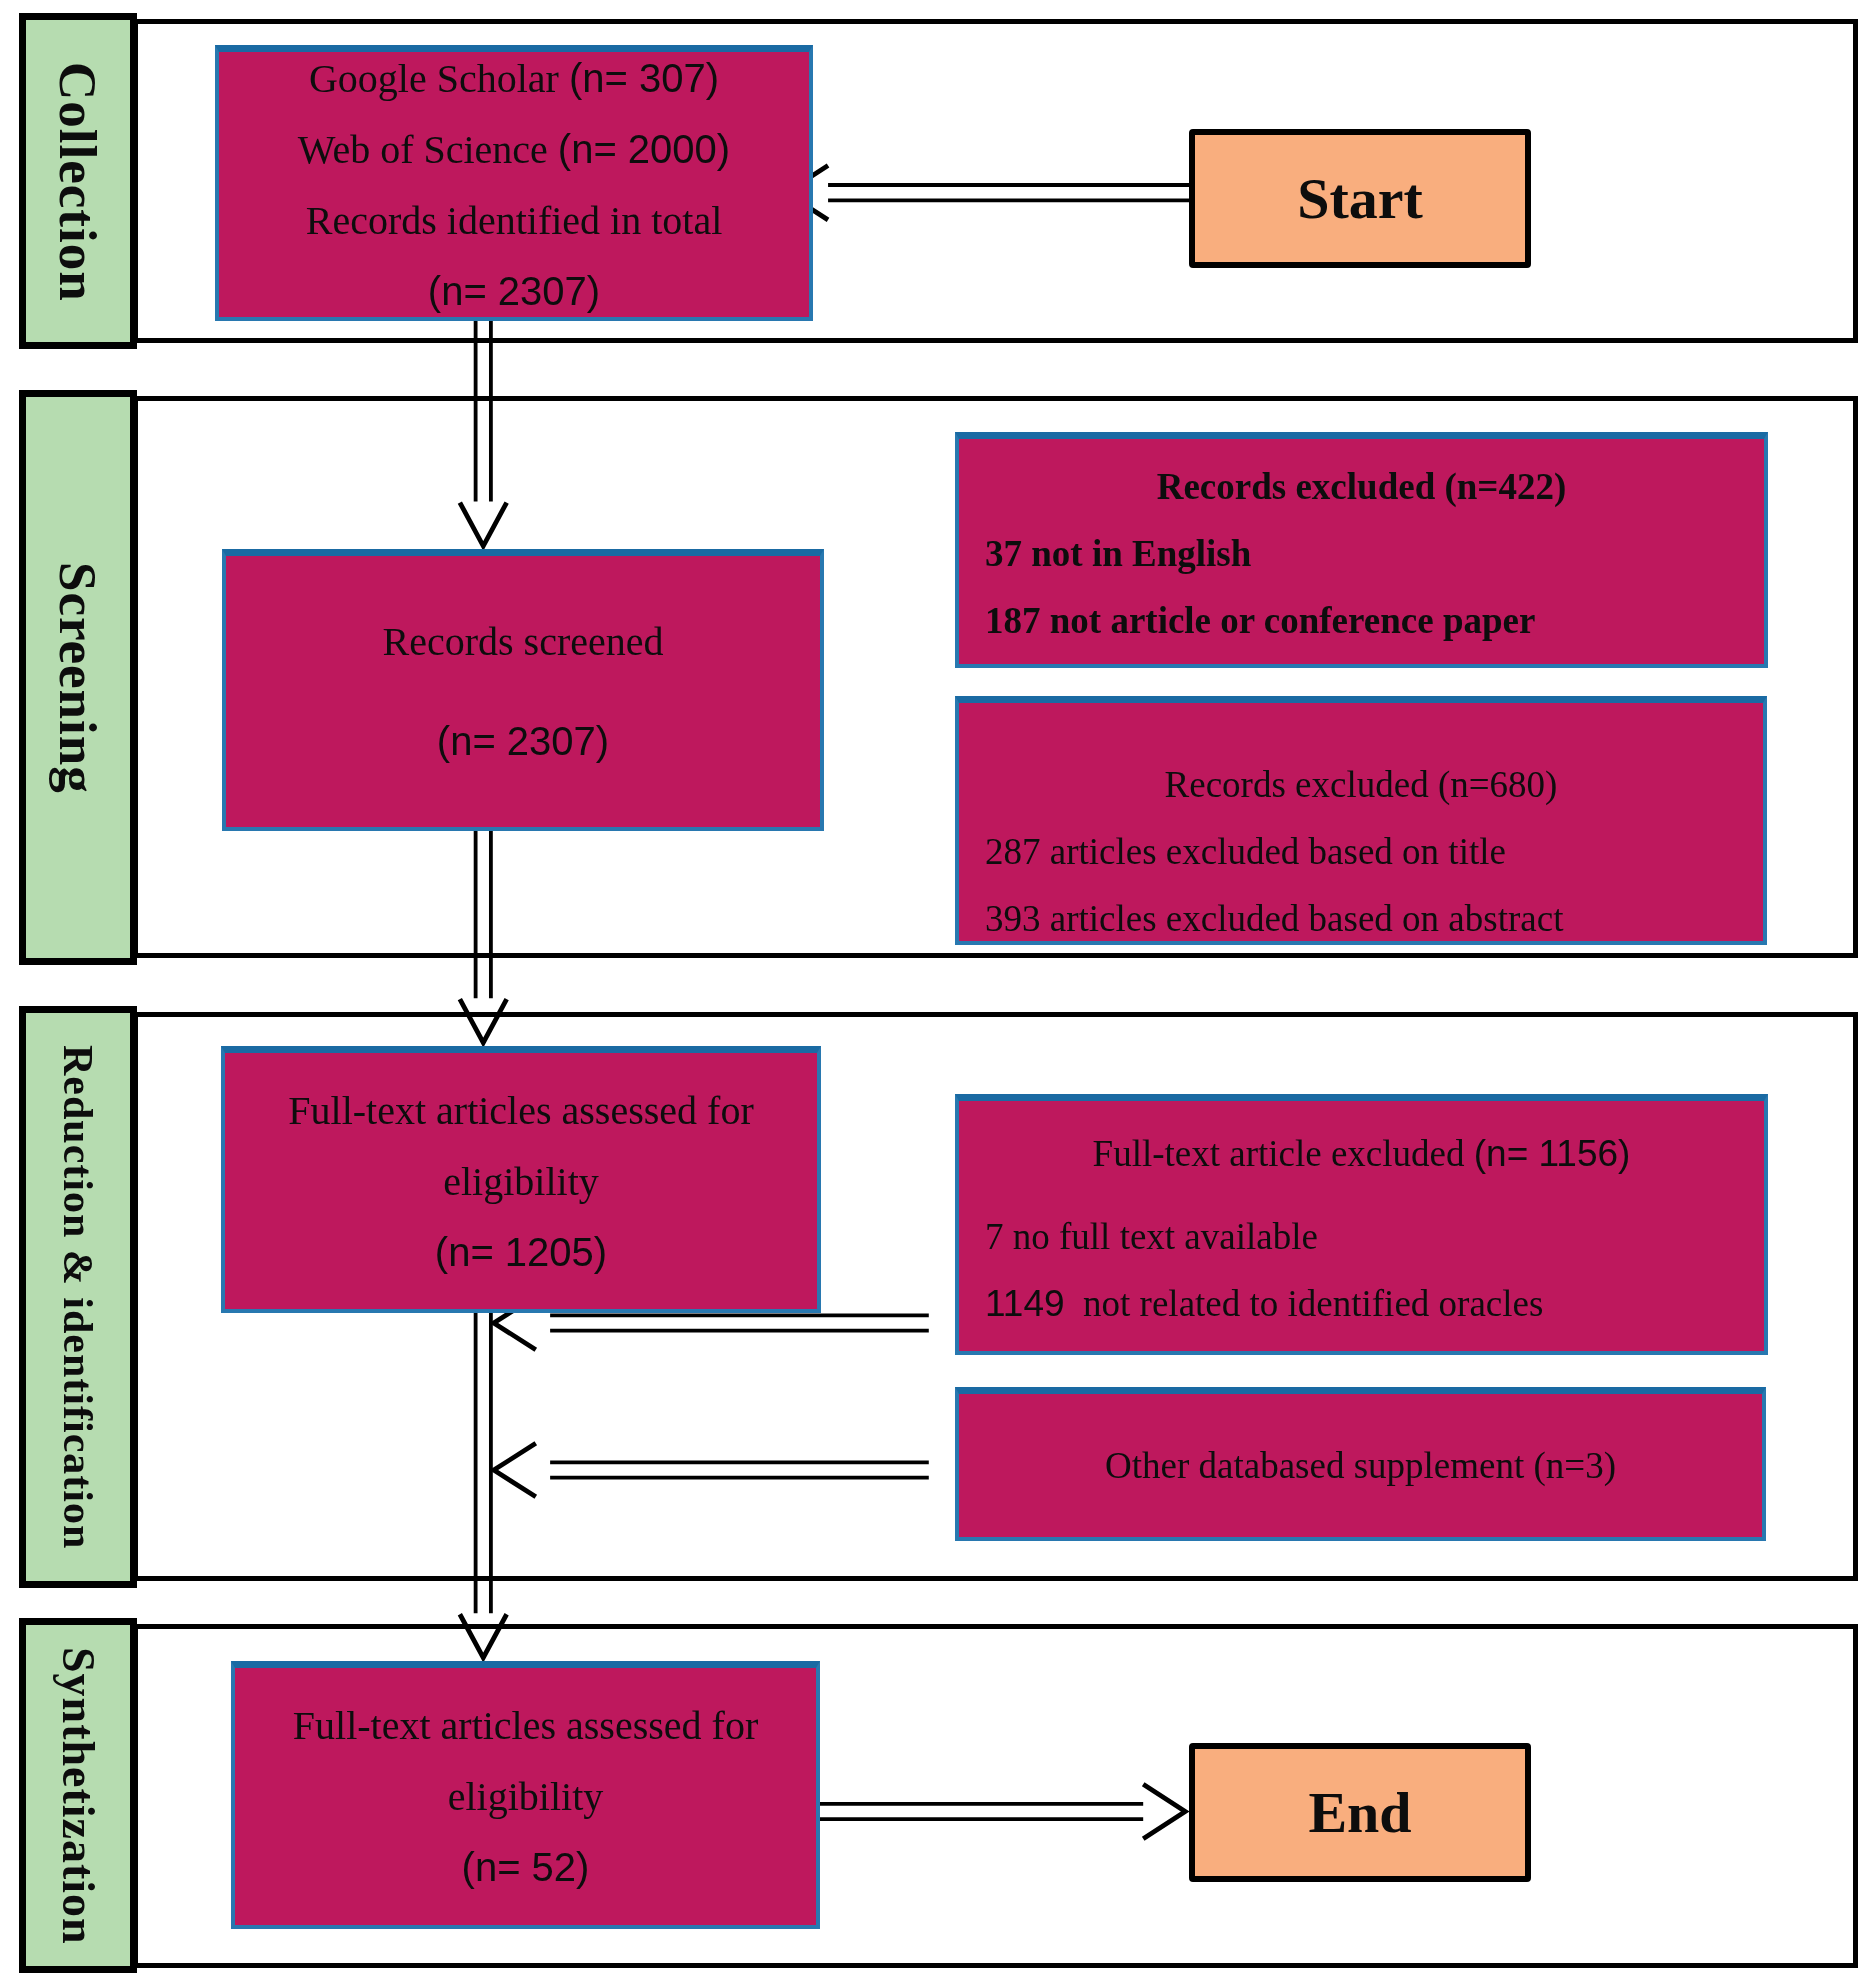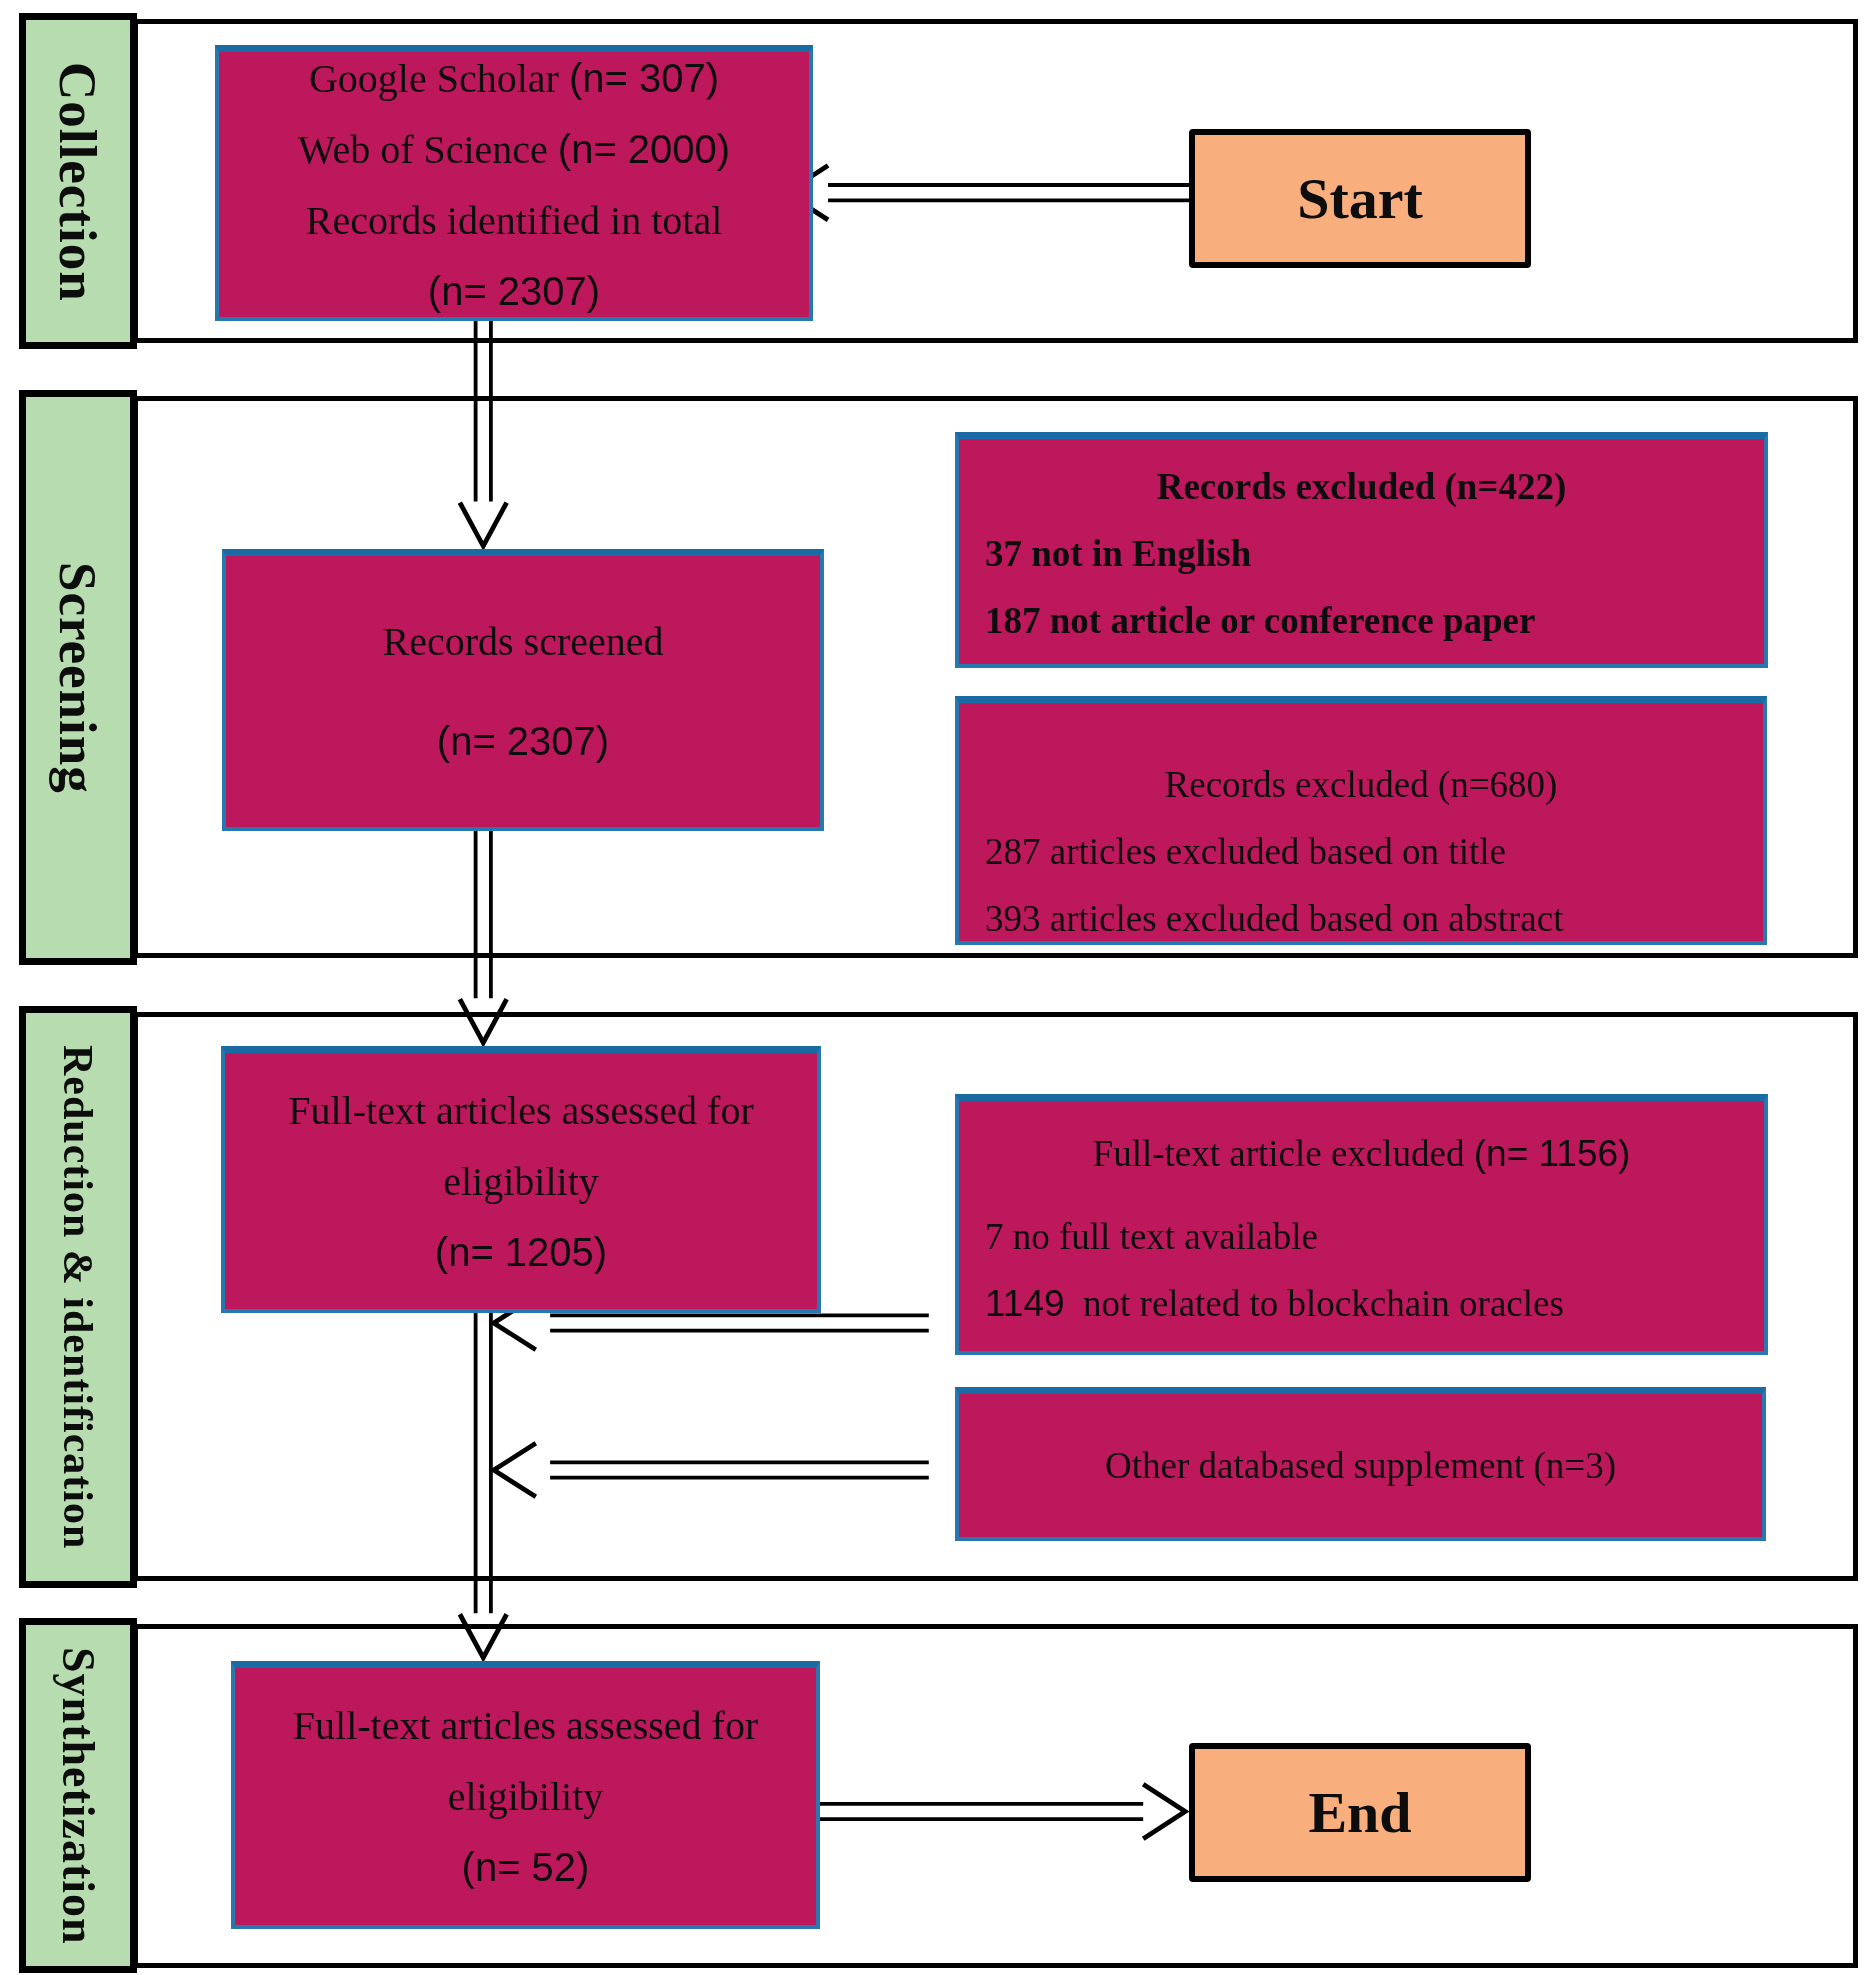--- a/index.html
+++ b/index.html
@@ -154,21 +154,21 @@
   <div class="bluebox center" style="left:193px;top:1046px;width:600px;height:267px;">
     <div><span>Full-text articles assessed for</span></div>
     <div><span>eligibility</span></div>
     <div><span class="sans">(n= 1205)</span></div>
   </div>
 
   <div class="bluebox excl" style="left:927px;top:1094px;width:813px;height:261px;padding-top:19px;padding-bottom:14.3px;">
     <span class="title"><span>Full-text article excluded </span><span class="sans">(n= 1156)</span></span>
     <span class="spacer"></span>
     <span class="item">7 no full text available</span>
-    <span class="item"><span class="sans">1149</span><span>  not related to blockchain oracles</span></span>
+    <span class="item"><span class="sans">1149</span><span>  not related to identified oracles</span></span>
   </div>
 
   <div class="bluebox excl center" style="left:927px;top:1387px;width:811px;height:154px;">
     <span class="title">Other databased supplement (n=3)</span>
   </div>
 
   <div class="bluebox center" style="left:203px;top:1661px;width:589px;height:268px;">
     <div><span>Full-text articles assessed for</span></div>
     <div><span>eligibility</span></div>
     <div><span class="sans">(n= 52)</span></div>

